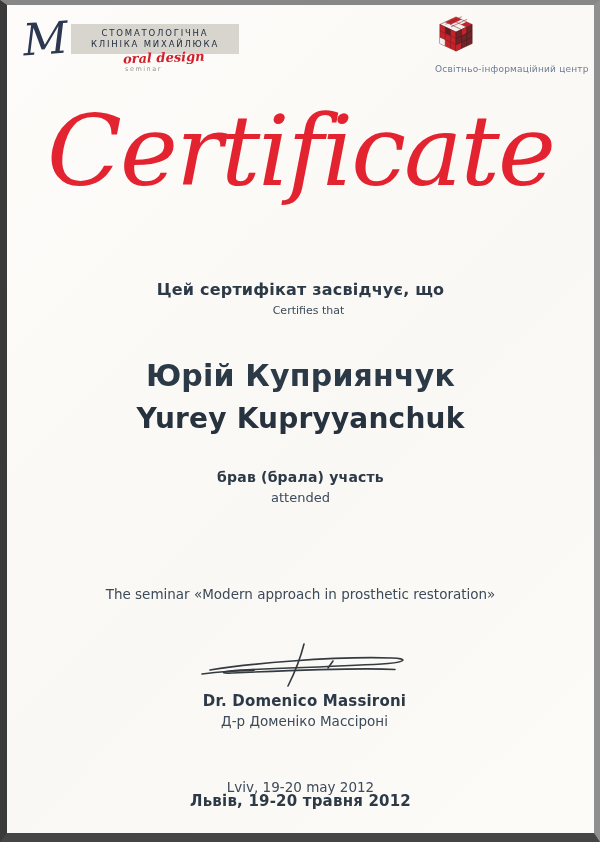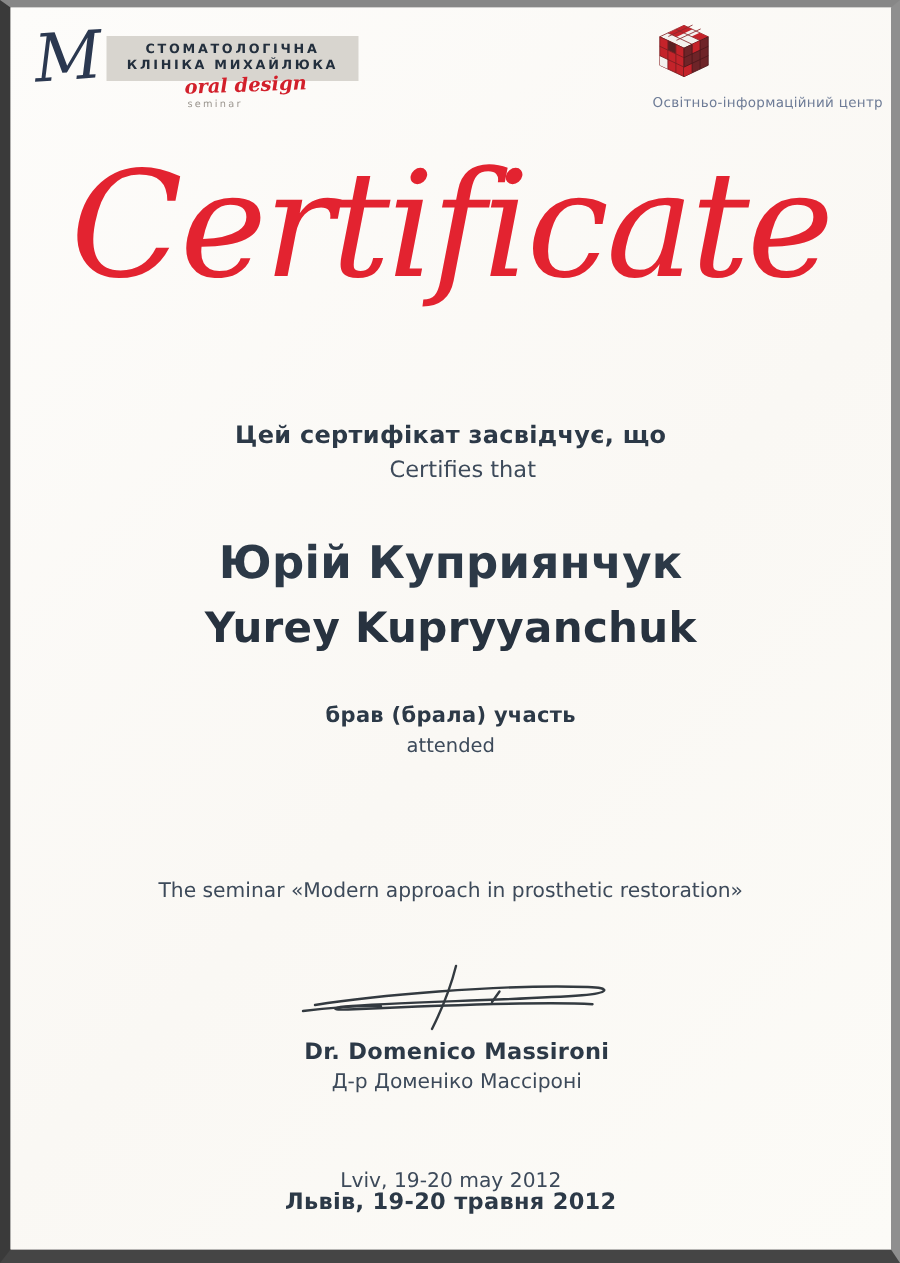--- a/index.html
+++ b/index.html
@@ -26,21 +26,21 @@
     font-style:italic;font-size:44px;line-height:1;
     color:#2b3850;transform:rotate(-4deg);
   }
   .clinic-bar{
     left:64px;top:19px;width:160px;
     background:#d8d5cf;
     padding:4px 4px 5px 4px;
     text-align:center;
   }
   .clinic-bar .l{
-    font-size:8.5px;font-weight:bold;letter-spacing:1.8px;
+    font-size:8.5px;font-weight:normal;letter-spacing:1.8px;
     color:#232f3d;line-height:1.25;white-space:nowrap;
   }
   .oral-script{
     left:116px;top:45px;
     font-family:"DejaVu Serif","Liberation Serif",serif;
     font-style:italic;font-weight:bold;
     font-size:13px;color:#d2202b;transform:rotate(-2deg);
   }
   .oral-sub{
     left:118px;top:60px;
@@ -68,21 +68,21 @@
     font-style:italic;
     font-size:98px;line-height:1.4;
     color:#e32330;
     letter-spacing:-2px;
   }
 
   
   .t-bold{font-weight:bold;color:#2c3947;letter-spacing:0.2px;}
   .t-reg{color:#3d4a5a;}
   .certifies-ua{top:275px;font-size:16px;}
-  .certifies-en{top:299px;font-size:15px;padding-left:16px;}
+  .certifies-en{top:299px;font-size:11px;padding-left:16px;}
   .name-ua{top:353px;font-size:30px;}
   .name-en{top:397px;font-size:28px;color:#27323f;}
   .attended-ua{top:464px;font-size:14px;}
   .attended-en{top:485px;font-size:13px;}
   .seminar-ua{top:560px;font-size:15px;}
   .seminar-en{top:581px;font-size:13.5px;}
   .signature{top:636px;left:185px;}
   .dr-en{top:687px;font-size:15px;left:8px;}
   .dr-ua{top:708px;font-size:13.5px;left:8px;}
   .date-ua{top:787px;font-size:15px;}

